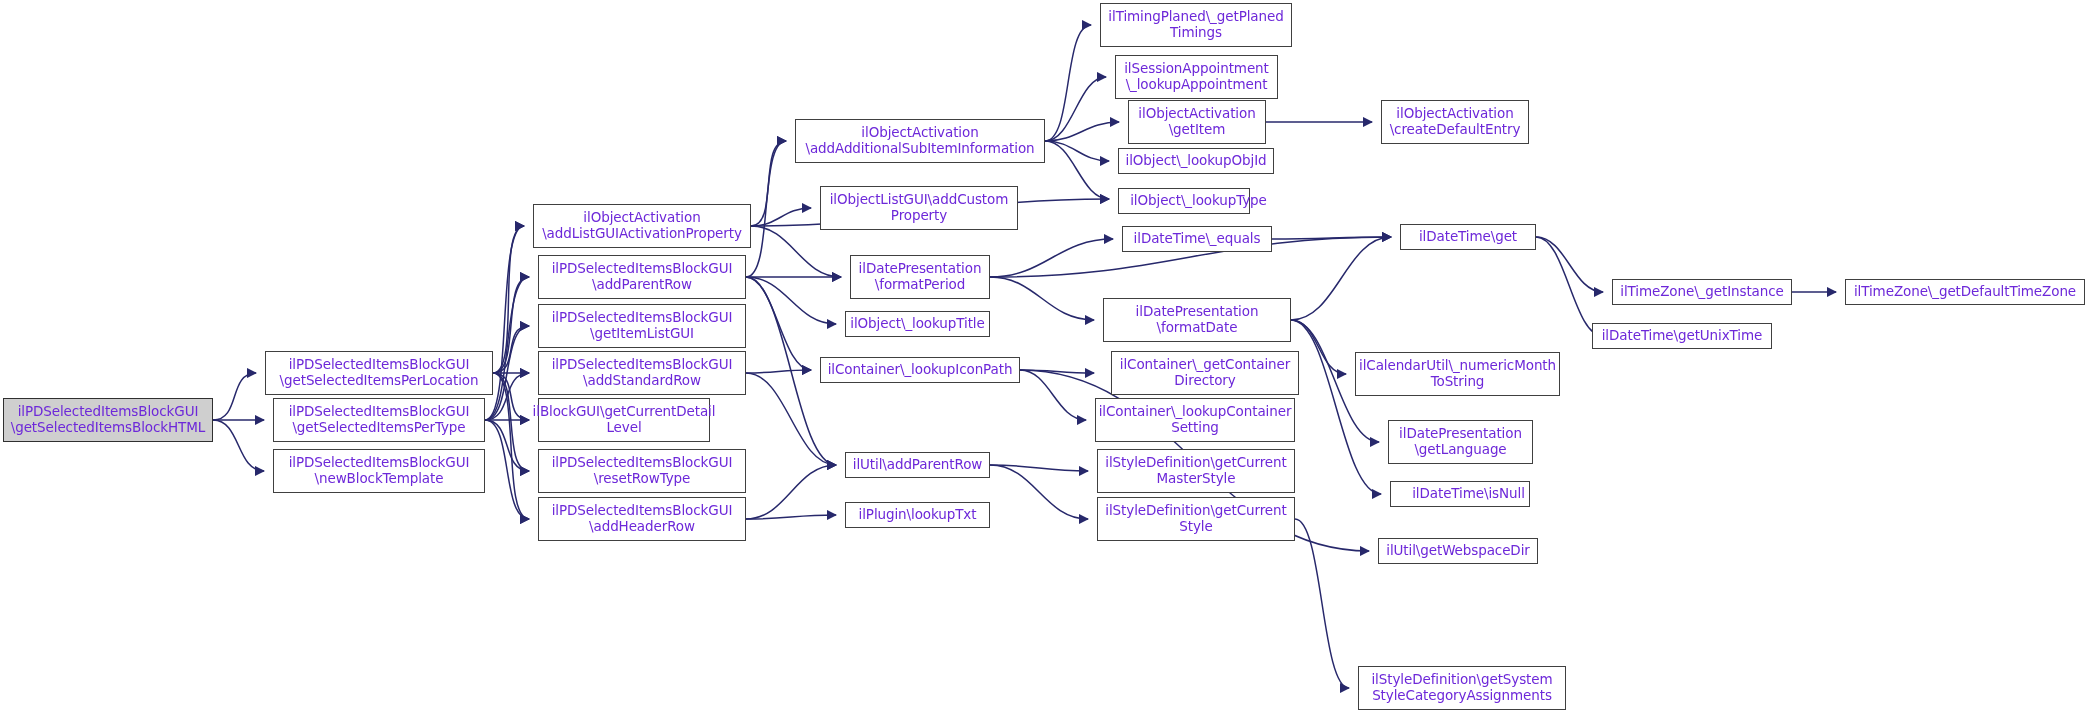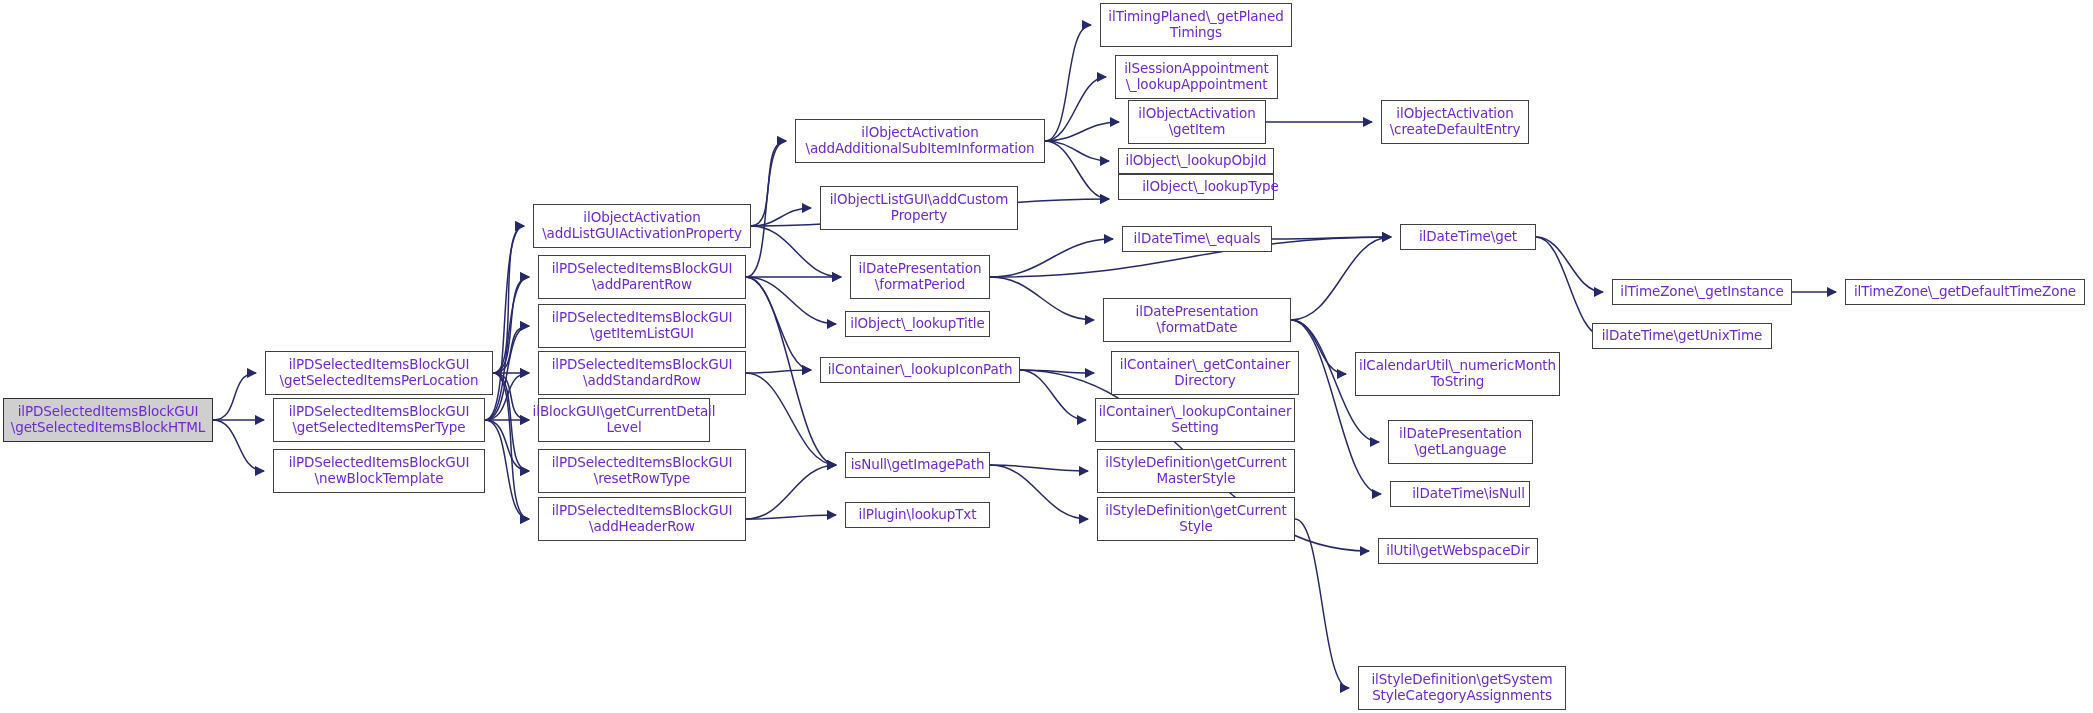--- a/index.html
+++ b/index.html
@@ -134,30 +134,30 @@
       <div class="node" style="left: 538px; top: 497px; width: 208px; height: 44px;">ilPDSelectedItemsBlockGUI
 \addHeaderRow</div>
       <div class="node" style="left: 795px; top: 119px; width: 250px; height: 44px;">ilObjectActivation
 \addAdditionalSubItemInformation</div>
       <div class="node" style="left: 820px; top: 186px; width: 198px; height: 44px;">ilObjectListGUI\addCustom
 Property</div>
       <div class="node" style="left: 850px; top: 255px; width: 140px; height: 44px;">ilDatePresentation
 \formatPeriod</div>
       <div class="node" style="left: 845px; top: 311px; width: 145px; height: 26px;">ilObject\_lookupTitle</div>
       <div class="node" style="left: 820px; top: 357px; width: 200px; height: 26px;">ilContainer\_lookupIconPath</div>
-      <div class="node" style="left: 845px; top: 452px; width: 145px; height: 26px;">isNull\getImagePath</div>
+      <div class="node" style="left: 845px; top: 452px; width: 145px; height: 26px;">ilUtil\addParentRow</div>
       <div class="node" style="left: 845px; top: 502px; width: 145px; height: 26px;">ilPlugin\lookupTxt</div>
       <div class="node" style="left: 1100px; top: 3px; width: 192px; height: 44px;">ilTimingPlaned\_getPlaned
 Timings</div>
       <div class="node" style="left: 1115px; top: 55px; width: 163px; height: 44px;">ilSessionAppointment
 \_lookupAppointment</div>
       <div class="node" style="left: 1128px; top: 100px; width: 138px; height: 44px;">ilObjectActivation
 \getItem</div>
       <div class="node" style="left: 1118px; top: 148px; width: 156px; height: 26px;">ilObject\_lookupObjId</div>
-      <div class="node" style="left: 1118px; top: 174px; width: 156px; height: 26px; padding-left: 32px;">ilObject\_lookupType</div>
+      <div class="node" style="left: 1118px; top: 188px; width: 132px; height: 26px; padding-left: 32px;">ilObject\_lookupType</div>
       <div class="node" style="left: 1122px; top: 226px; width: 150px; height: 26px;">ilDateTime\_equals</div>
       <div class="node" style="left: 1103px; top: 298px; width: 188px; height: 44px;">ilDatePresentation
 \formatDate</div>
       <div class="node" style="left: 1103px; top: 351px; width: 188px; height: 44px; margin-left: 8px;">ilContainer\_getContainer
 Directory</div>
       <div class="node" style="left: 1095px; top: 398px; width: 200px; height: 44px;">ilContainer\_lookupContainer
 Setting</div>
       <div class="node" style="left: 1097px; top: 449px; width: 198px; height: 44px;">ilStyleDefinition\getCurrent
 MasterStyle</div>
       <div class="node" style="left: 1097px; top: 497px; width: 198px; height: 44px;">ilStyleDefinition\getCurrent

